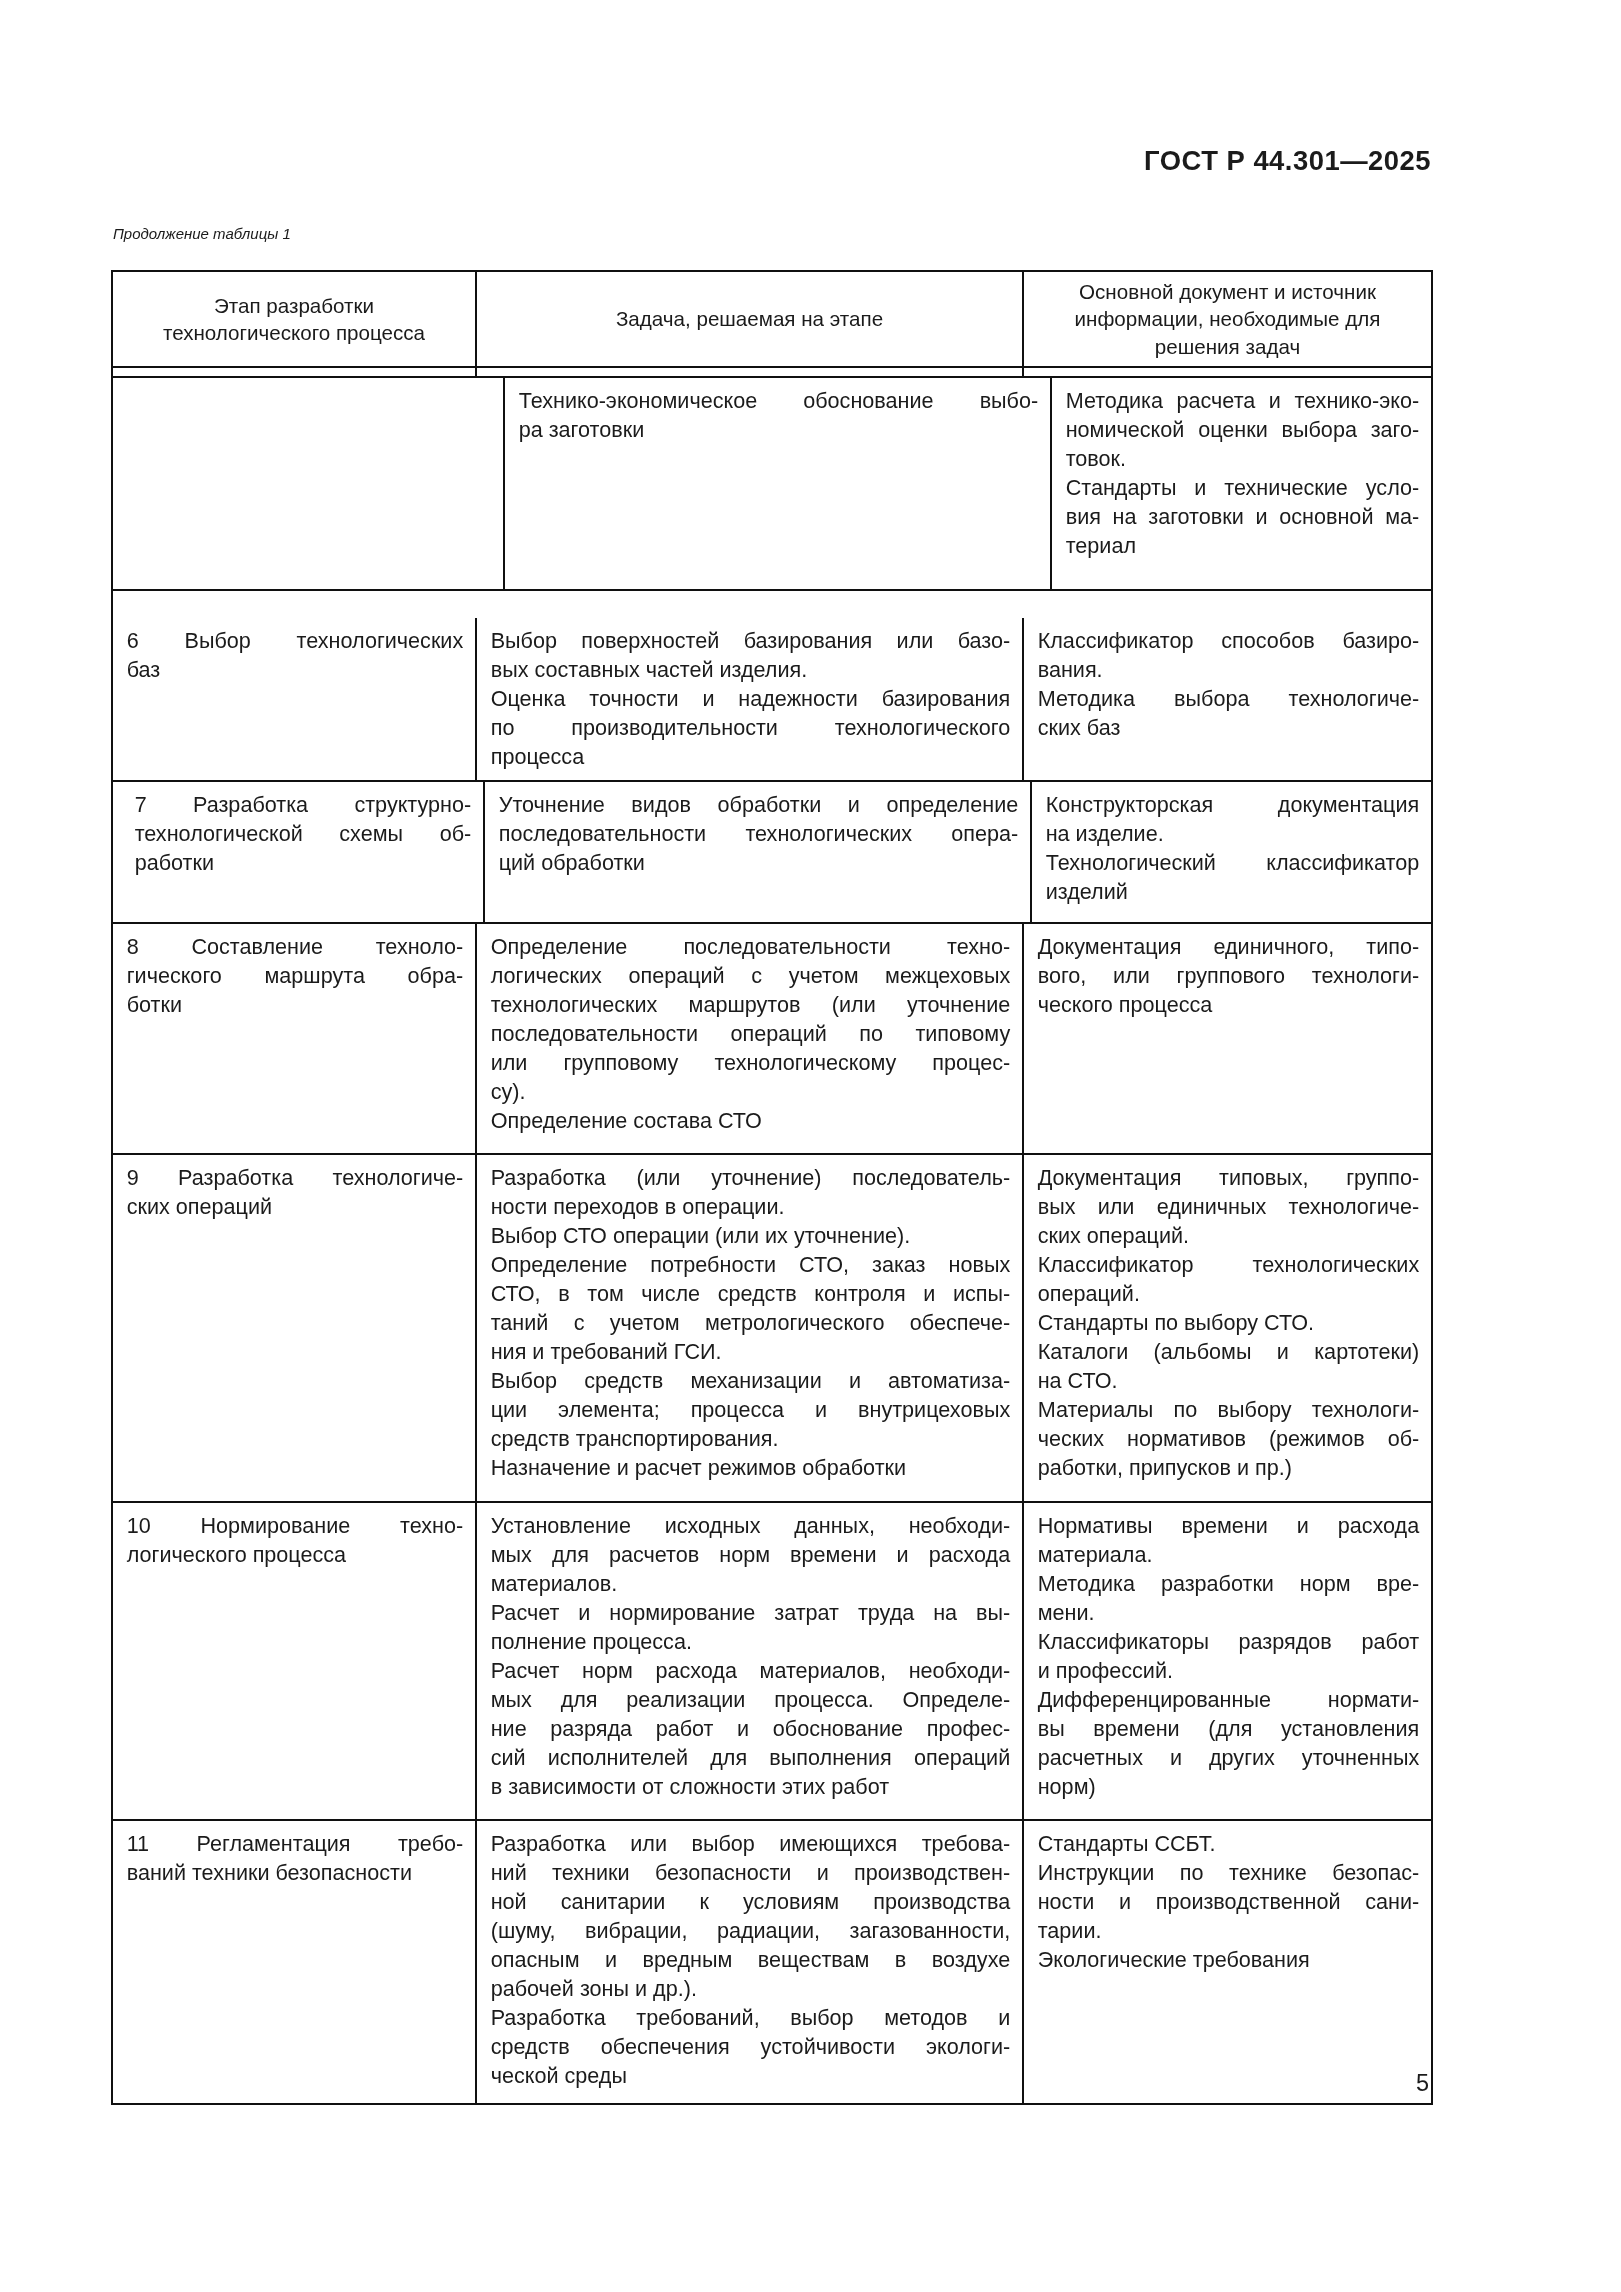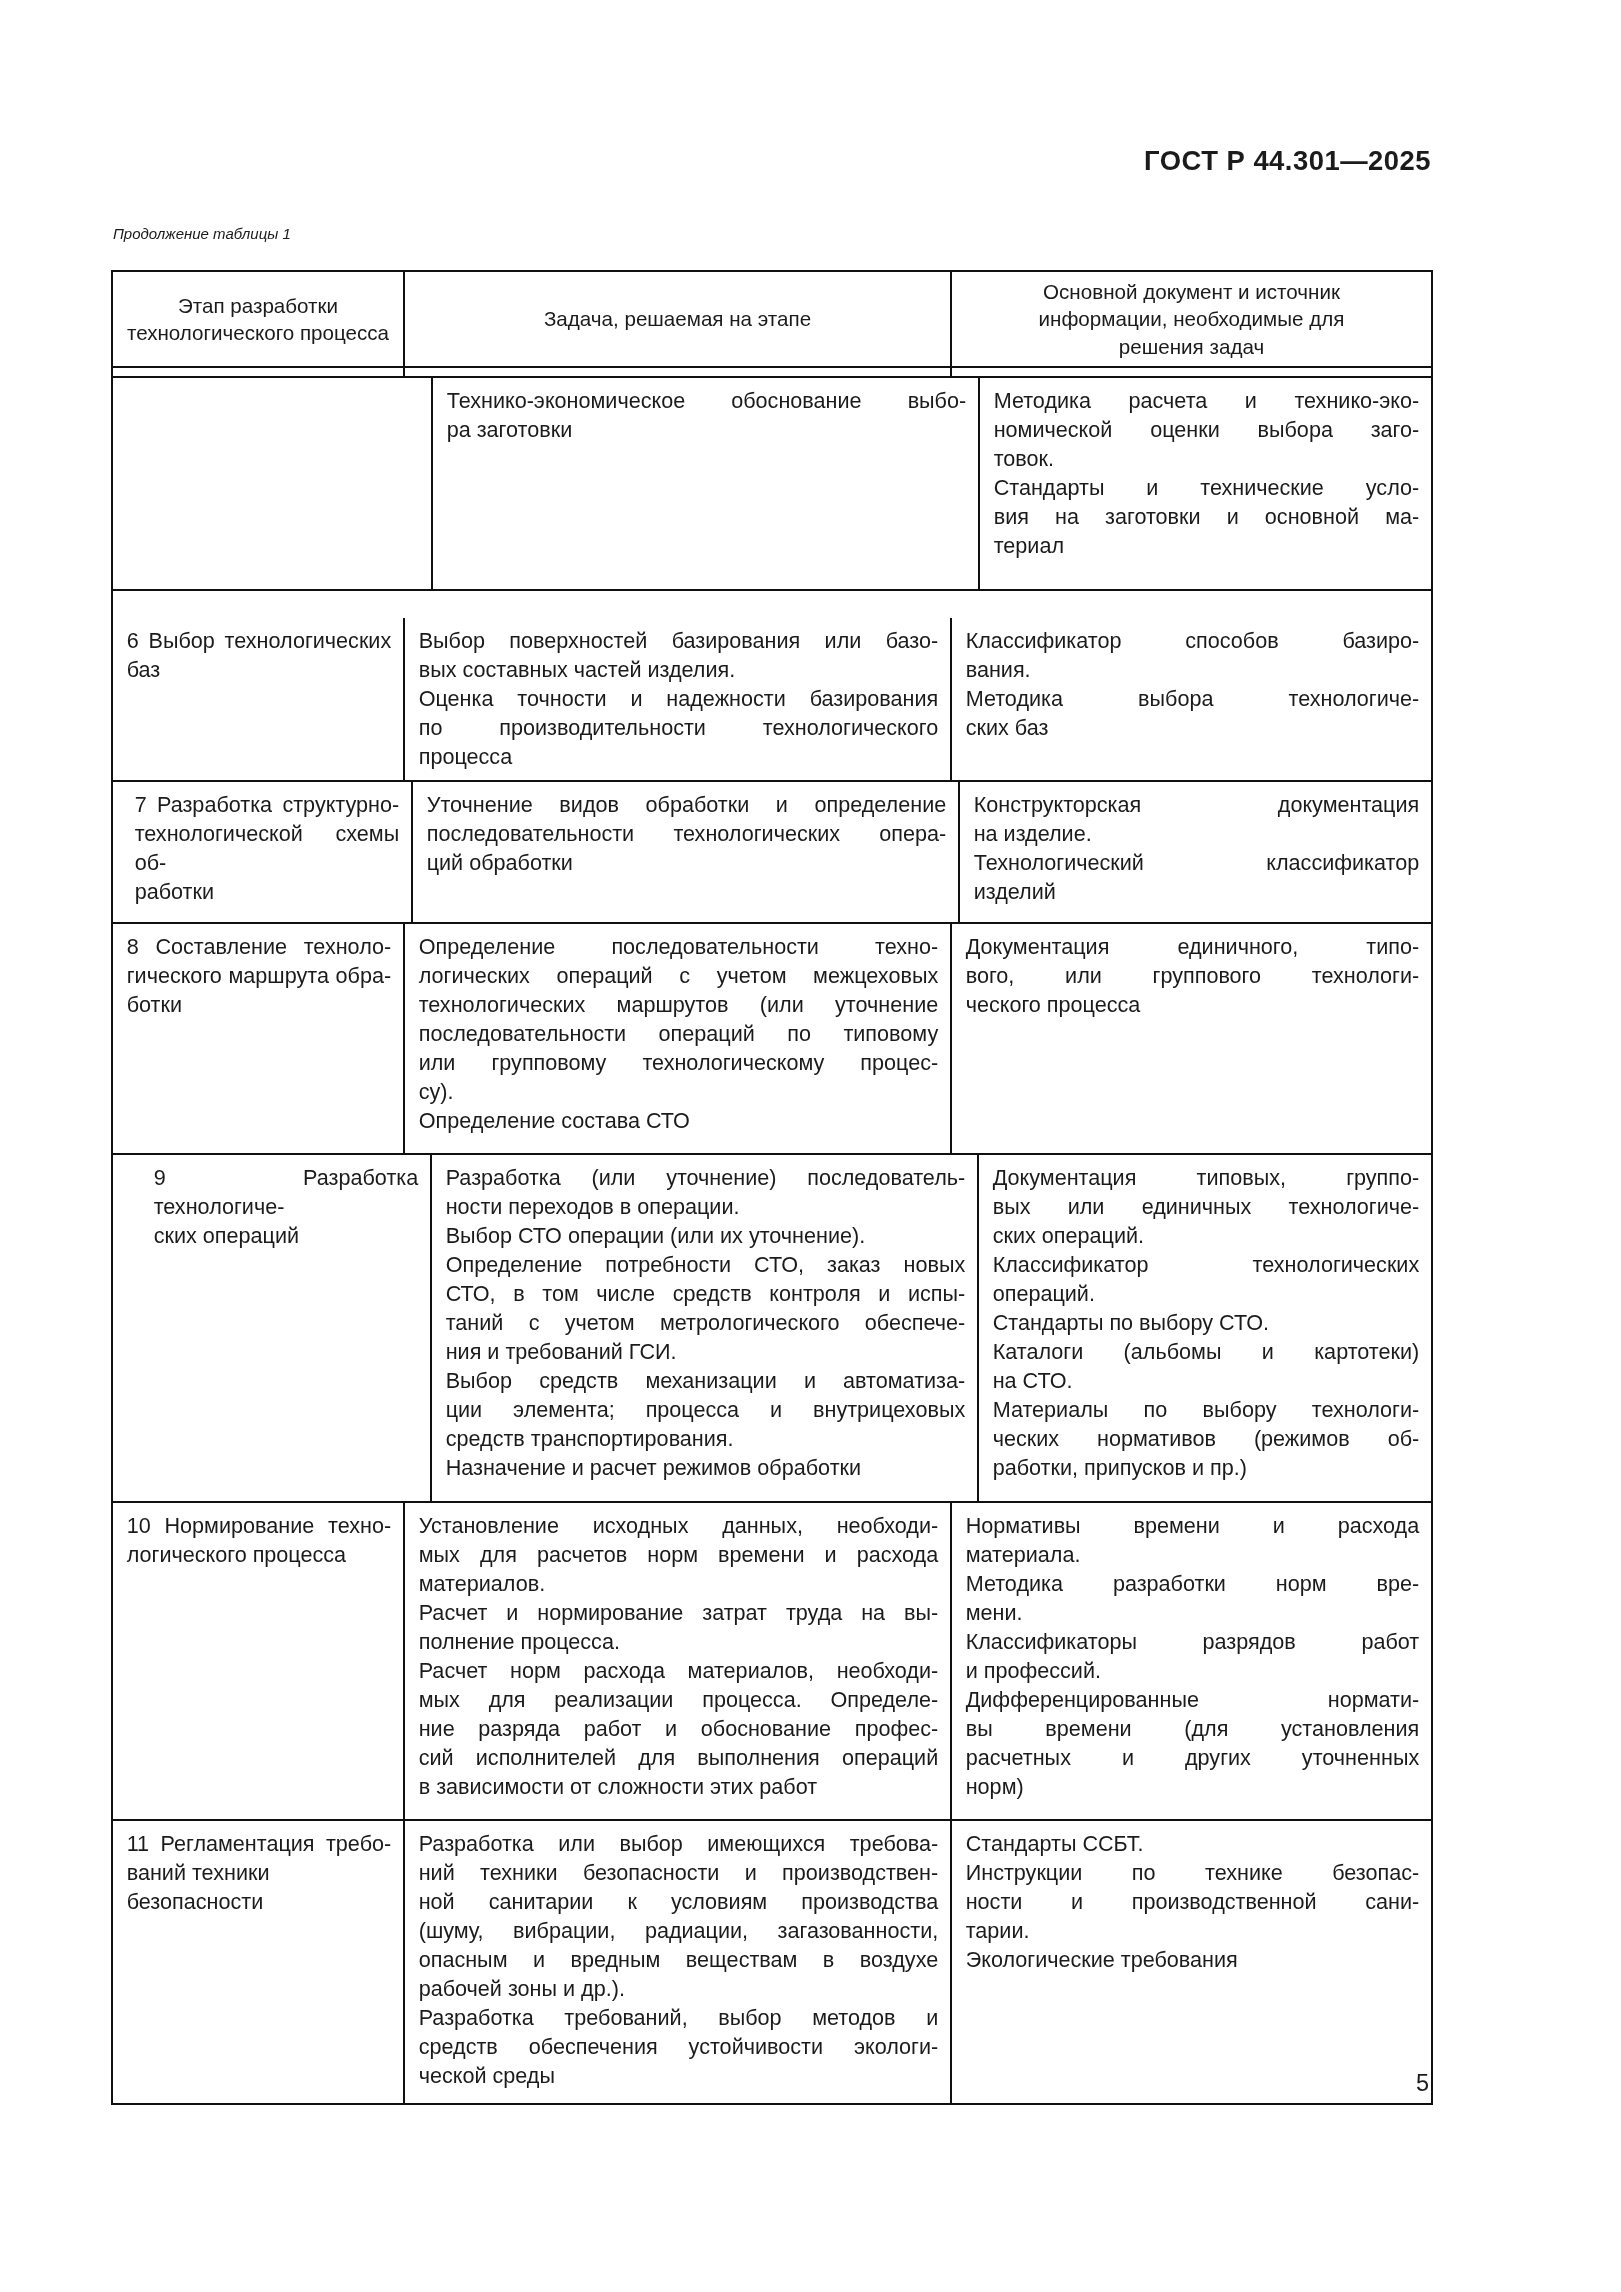--- a/index.html
+++ b/index.html
@@ -23,38 +23,38 @@
     position:absolute; top:270px; left:111px; width:1322px;
     border:2.9px solid #101010; box-sizing:border-box;
     background:#fff;
   }
   .trow { display:flex; align-items:stretch; }
   .cell {
     box-sizing:border-box;
     padding:7.8px 11.8px 9.8px 13.7px;
     font-size:21.6px; line-height:29px;
   }
-  .c1 { width:292px; border-right:2px solid #101010;align-items:center; }
+  .c1 { width:364px; border-right:2px solid #101010;align-items:center; }
   .c2 { width:547px; border-right:2px solid #101010; }
   .c3 { flex:1; }
   .thead { border-bottom:2px solid #101010; }
   .thead .cell {
     display:flex; flex-direction:column; justify-content:center;
     text-align:center; font-size:20.6px; line-height:27.4px; padding:5.9px 7.8px;
     min-height:93px;
   }
   .gap { border-bottom:2px solid #101010; }
   .gap .cell { padding:0; height:7.8px; }
   .trow.body { border-bottom:2px solid #101010; }
   .trow.body:last-child { border-bottom:none; }
   .row-0 { min-height:211px;padding-left:28px; }
   .row-1 { min-height:157px;margin-top:27px; }
   .row-2 { min-height:140px;padding-left:8px; }
   .row-3 { min-height:229px; }
-  .row-4 { min-height:346px;padding-left:27px; }
+  .row-4 { min-height:346px; }
   .row-5 { min-height:316px; }
   .row-6 { min-height:282px; }
   .line { }
   .line.fill { text-align:justify; text-align-last:justify; }
   .page-number {
     position:absolute; top:2070px; right:192px;
     font-size:23.5px;
   }
 </style>
 </head>

